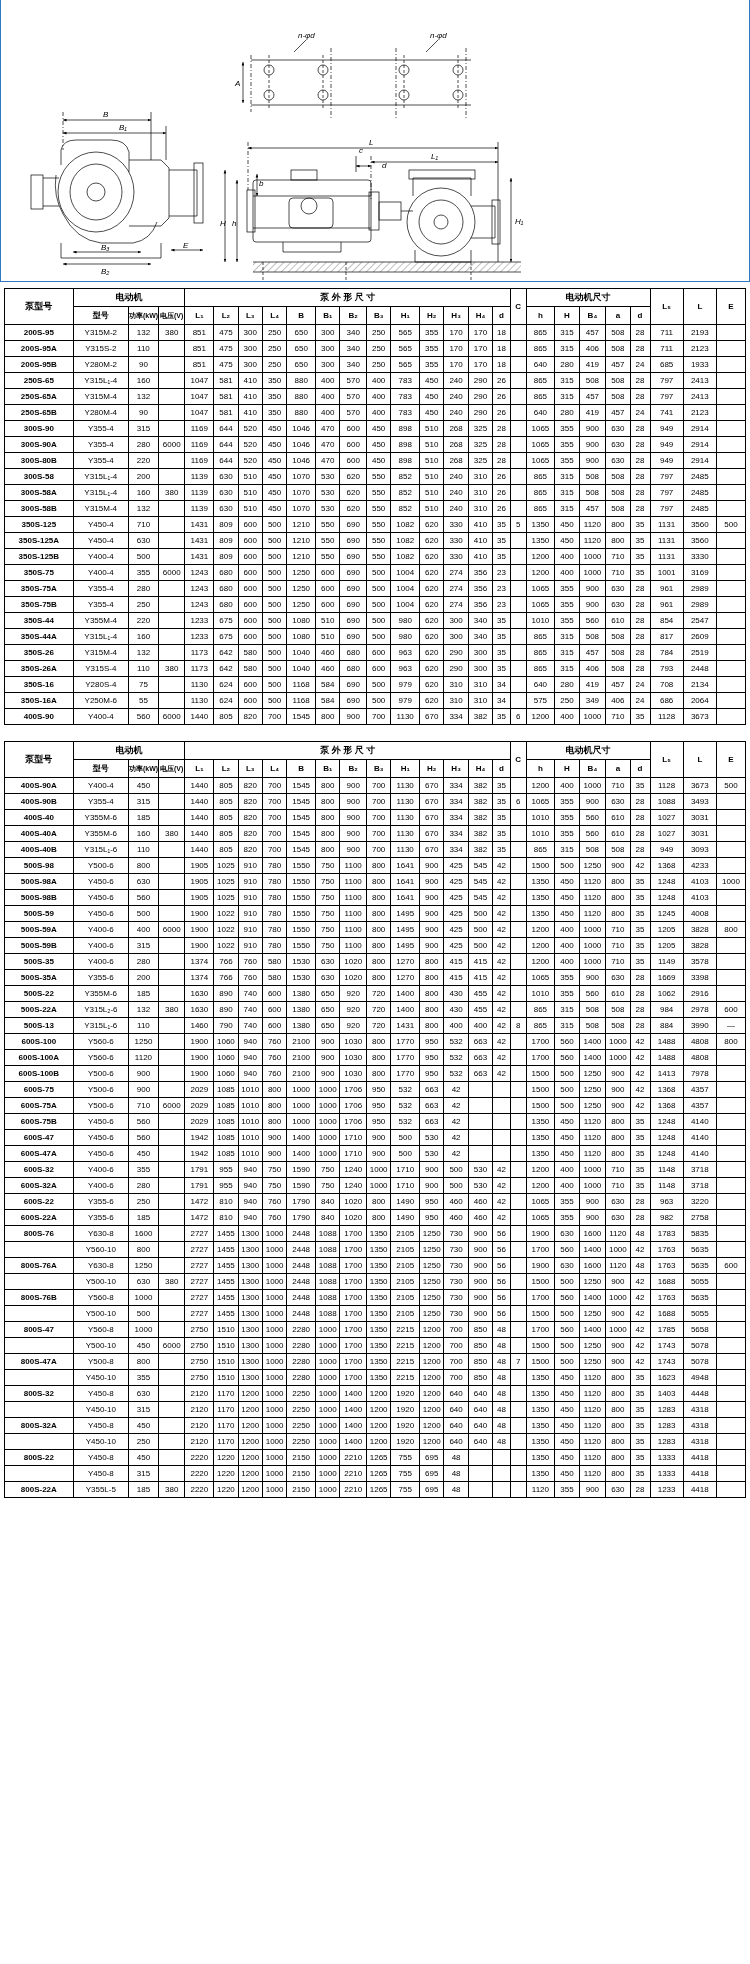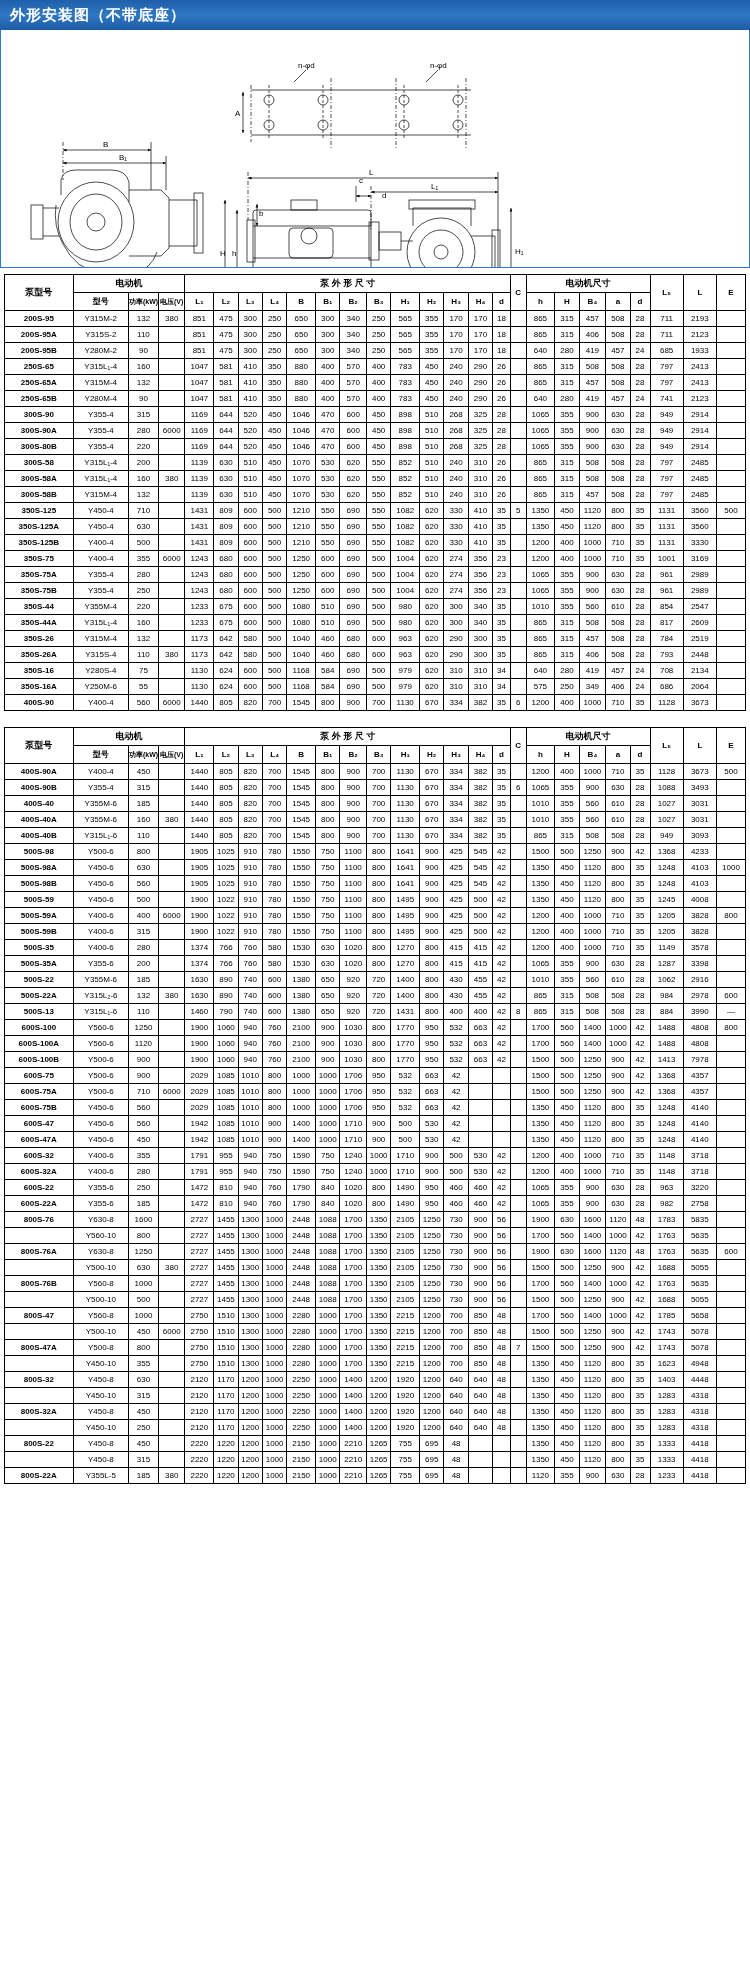--- a/index.html
+++ b/index.html
@@ -23,24 +23,25 @@
     color: #ffffff;
     font-size: 15px;
     font-weight: bold;
     letter-spacing: 1px;
   }
 
   
   .drawing {
     border: 1px solid #2f78c4;
     border-top: none;
-    height: 238px;
+    height: 282px;
     position: relative;
     background: #ffffff;
     overflow: hidden;
+    font-style: italic;
   }
   .drawing svg { display: block; }
 
   
   .tbl-wrap { padding: 6px 4px 0 4px; }
   table.spec {
     border-collapse: collapse;
     width: 742px;
     font-size: 8px;
     font-family: "Liberation Sans", sans-serif;
@@ -61,23 +62,20 @@
   .model-col { font-size: 8px; font-weight: bold; }
   .mname { font-size: 8px; }
   .sub { font-size: 7px; }
   .spacer { height: 10px; }
 </style>
 </head>
 <body>
 
 <div class="page">
 
-  <div class="header">
-    <span>外形安装图（不带底座）</span>
-  </div>
 
   <div class="drawing">
     <svg width="748" height="288" viewBox="0 0 748 288">
       <defs>
         <marker id="ar" markerWidth="6" markerHeight="6" refX="5" refY="2" orient="auto">
           <path d="M0,0 L5,2 L0,4 z" fill="#000"></path>
         </marker>
         <marker id="arL" markerWidth="6" markerHeight="6" refX="0" refY="2" orient="auto">
           <path d="M5,0 L0,2 L5,4 z" fill="#000"></path>
         </marker>
@@ -1394,21 +1392,21 @@
             <td>800</td>
             <td>415</td>
             <td>415</td>
             <td>42</td>
             <td></td>
             <td>1065</td>
             <td>355</td>
             <td>900</td>
             <td>630</td>
             <td>28</td>
-            <td>1287</td>
+            <td>1669</td>
             <td>3398</td>
             <td></td>
           </tr>
           <tr>
             <td class="model-col">500S-22</td>
             <td class="mname">Y355M-6</td>
             <td>185</td>
             <td></td>
             <td>1630</td>
             <td>890</td>

